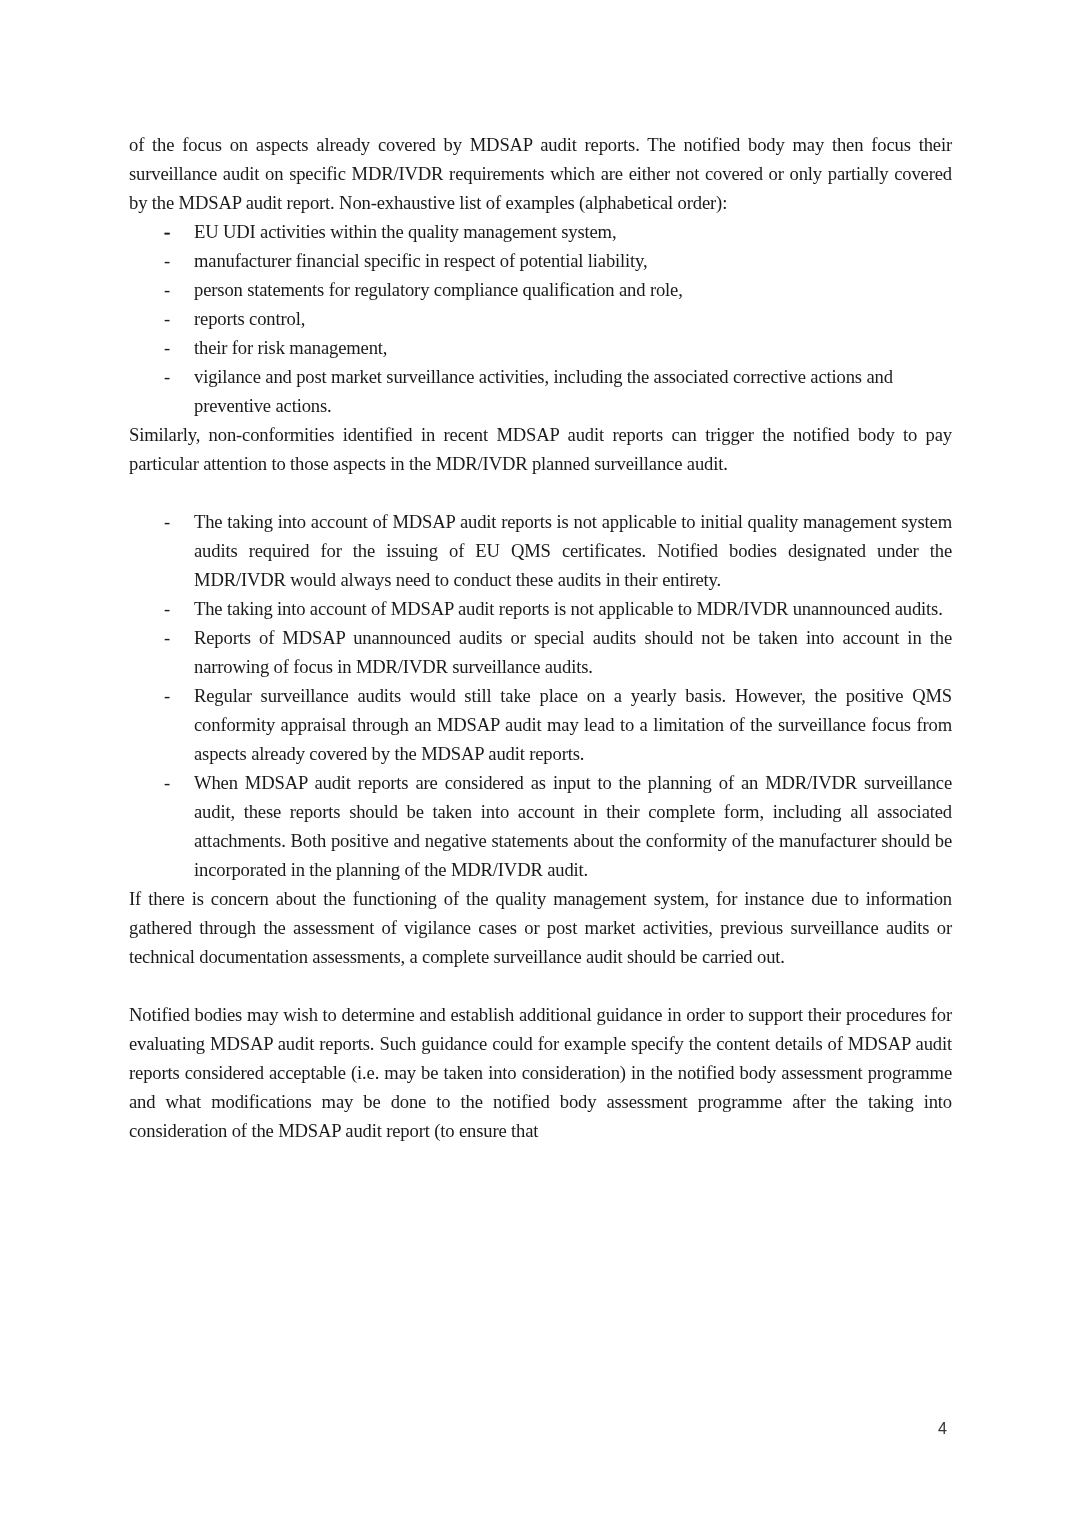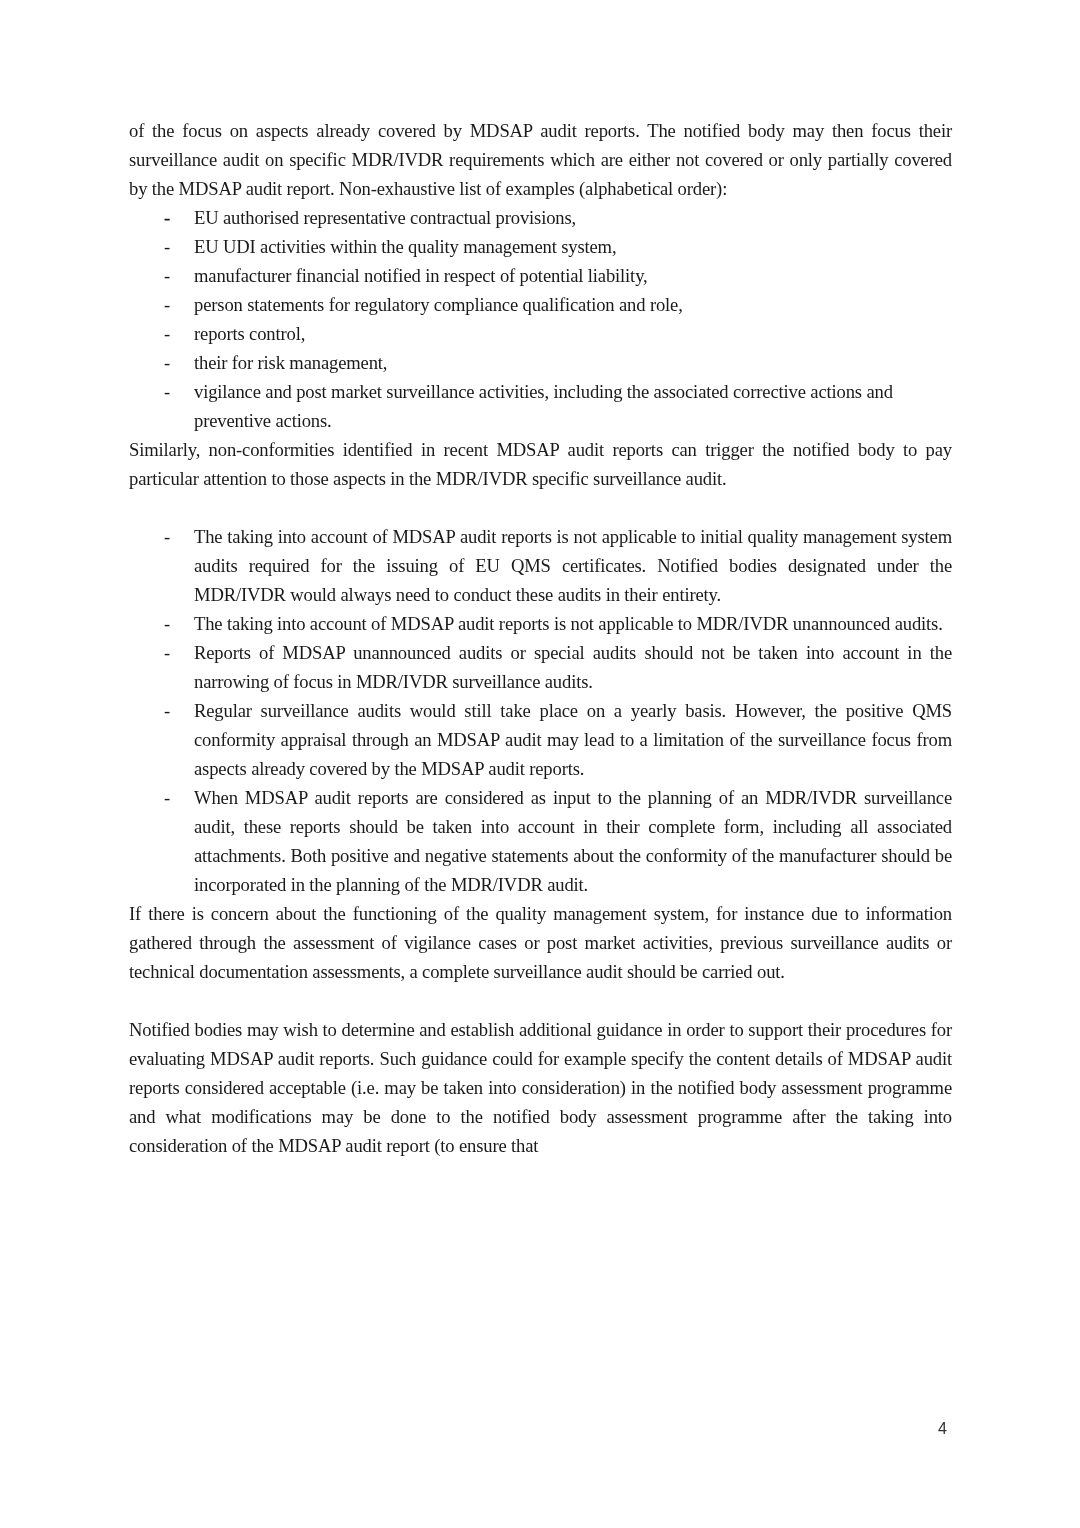--- a/index.html
+++ b/index.html
@@ -11,21 +11,21 @@
       width: 1080px;
       height: 1528px;
       position: relative;
       overflow: hidden;
       font-family: "Liberation Serif", "DejaVu Serif", serif;
       color: #1a1a1a;
     }
     .page {
       position: absolute;
       left: 129px;
-      top: 116px;
+      top: 130px;
       width: 823px;
       font-size: 18.6px;
       line-height: 29px;
       letter-spacing: -0.15px;
     }
     p {
       margin: 0;
       text-align: justify;
     }
     .para { margin-bottom: 29px; }
@@ -62,30 +62,30 @@
 <body>
 
 <div class="page">
 
   <p class="intro">of the focus on aspects already covered by MDSAP audit reports. The notified body may then focus their surveillance audit on specific MDR/IVDR requirements which are either not covered or only partially covered by the MDSAP audit report. Non-exhaustive list of examples (alphabetical order):</p>
 
   <ul class="dash-list list-block">
     <li>
         <span class="dash">-</span>
       </li>
-    <li><span class="dash">-</span><span>EU authorised representative contractual provisions,</span></li>
+    <li><span class="dash">-</span></li>
     <li><span class="dash">-</span><span>EU UDI activities within the quality management system,</span></li>
-    <li><span class="dash">-</span><span>manufacturer financial notified in respect of potential liability,</span></li>
+    <li><span class="dash">-</span><span>manufacturer financial specific in respect of potential liability,</span></li>
     <li><span class="dash">-</span><span>person statements for regulatory compliance qualification and role,</span></li>
     <li><span class="dash">-</span><span>reports control,</span></li>
     <li><span class="dash">-</span><span>their for risk management,</span></li>
     <li><span class="dash">-</span><span>vigilance and post market surveillance activities, including the associated corrective actions and preventive actions.</span></li>
   </ul>
 
-  <p class="para">Similarly, non-conformities identified in recent MDSAP audit reports can trigger the notified body to pay particular attention to those aspects in the MDR/IVDR specific surveillance audit.</p>
+  <p class="para">Similarly, non-conformities identified in recent MDSAP audit reports can trigger the notified body to pay particular attention to those aspects in the MDR/IVDR planned surveillance audit.</p>
 
 
   <ul class="dash-list justified list-block-2">
     <li><span class="dash">-</span><span>The taking into account of MDSAP audit reports is not applicable to initial quality management system audits required for the issuing of EU QMS certificates. Notified bodies designated under the MDR/IVDR would always need to conduct these audits in their entirety.</span></li>
     <li><span class="dash">-</span><span>The taking into account of MDSAP audit reports is not applicable to MDR/IVDR unannounced audits.</span></li>
     <li><span class="dash">-</span><span>Reports of MDSAP unannounced audits or special audits should not be taken into account in the narrowing of focus in MDR/IVDR surveillance audits.</span></li>
     <li><span class="dash">-</span><span>Regular surveillance audits would still take place on a yearly basis. However, the positive QMS conformity appraisal through an MDSAP audit may lead to a limitation of the surveillance focus from aspects already covered by the MDSAP audit reports.</span></li>
     <li><span class="dash">-</span><span>When MDSAP audit reports are considered as input to the planning of an MDR/IVDR surveillance audit, these reports should be taken into account in their complete form, including all associated attachments. Both positive and negative statements about the conformity of the manufacturer should be incorporated in the planning of the MDR/IVDR audit.</span></li>
   </ul>
 

